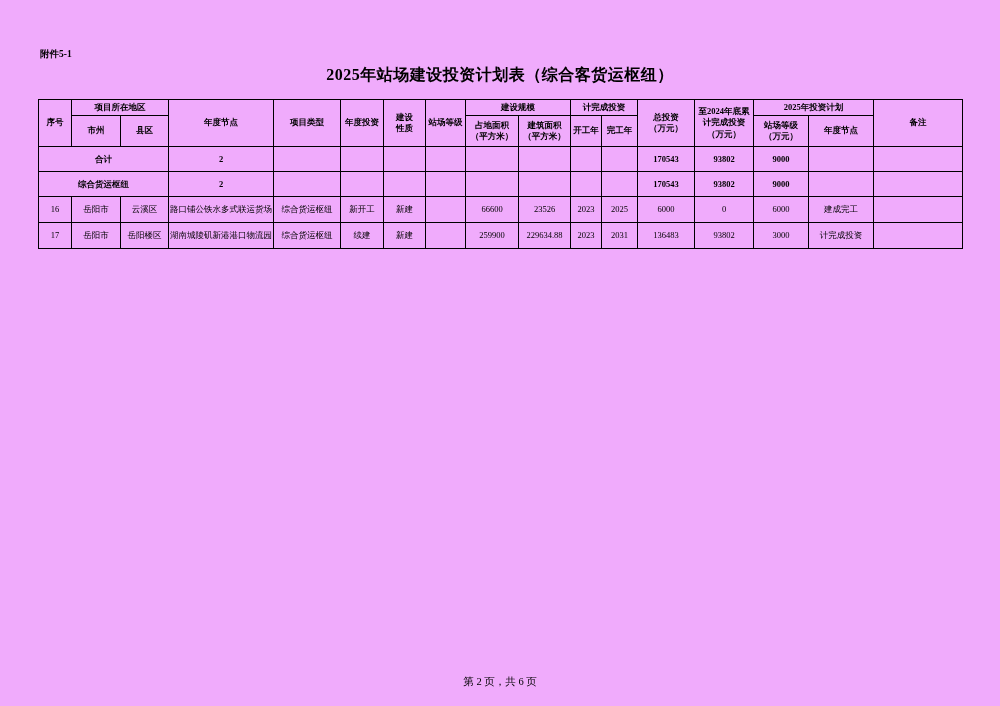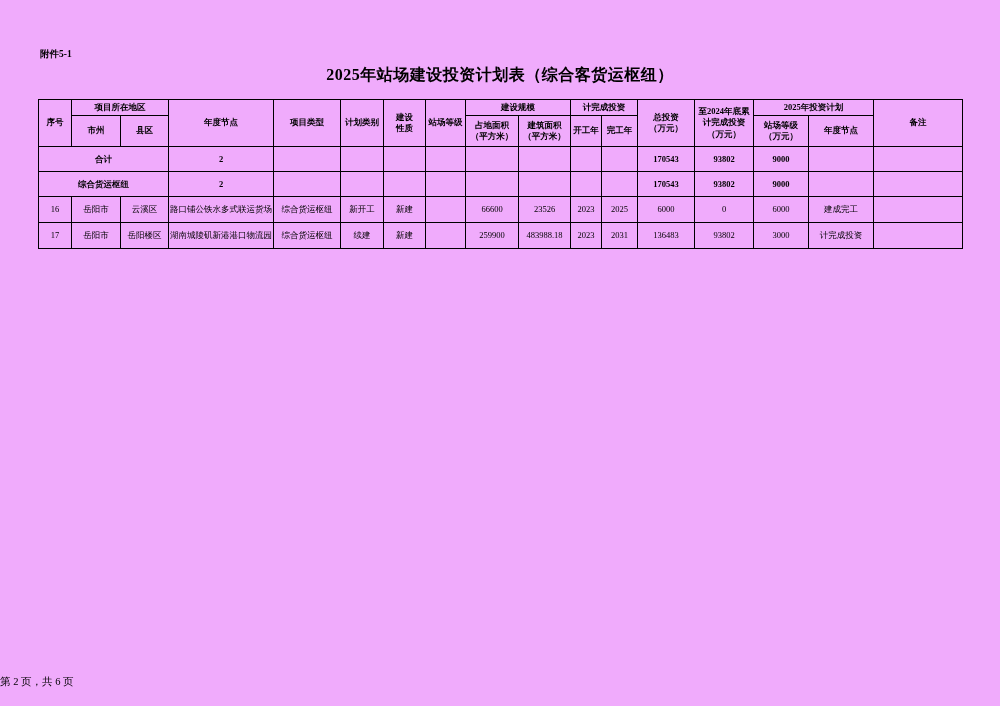--- a/index.html
+++ b/index.html
@@ -65,20 +65,21 @@
     font-size: 8.5px;
     line-height: 1.2;
     white-space: nowrap;
   }
   tr.summary td { font-weight: bold; }
   .footer {
     position: absolute;
     left: 0;
     right: 0;
     top: 675px;
+    text-align: center;
     font-size: 10.5px;
   }
 </style>
 </head>
 <body>
 
 <div class="page">
 
   <div class="attachment">附件5-1</div>
 
@@ -103,21 +104,21 @@
         <col style="width:55px">
       <col style="width:65px">
         <col style="width:89px">
     </colgroup>
     <thead>
       <tr class="hrow1">
         <th rowspan="2">序号</th>
         <th colspan="2">项目所在地区</th>
         <th rowspan="2">年度节点</th>
         <th rowspan="2">项目类型</th>
-        <th rowspan="2">计划类别</th>
+        <th rowspan="2">年度投资</th>
         <th rowspan="2">建设
 性质</th>
         <th rowspan="2">站场等级</th>
         <th colspan="2">建设规模</th>
         <th colspan="2">计完成投资</th>
         <th rowspan="2">总投资
 （万元）</th>
         <th rowspan="2">至2024年底累
 计完成投资
 （万元）</th>
@@ -195,21 +196,21 @@
       <tr class="detail">
         <td>17</td>
         <td>岳阳市</td>
         <td>岳阳楼区</td>
         <td>湖南城陵矶新港港口物流园</td>
         <td>综合货运枢纽</td>
         <td>续建</td>
         <td>新建</td>
         <td></td>
         <td>259900</td>
-        <td>483988.18</td>
+        <td>229634.88</td>
         <td>2023</td>
         <td>2031</td>
         <td>136483</td>
         <td>93802</td>
         <td>3000</td>
         <td>计完成投资</td>
         <td></td>
       </tr>
     </tbody>
   </table>

